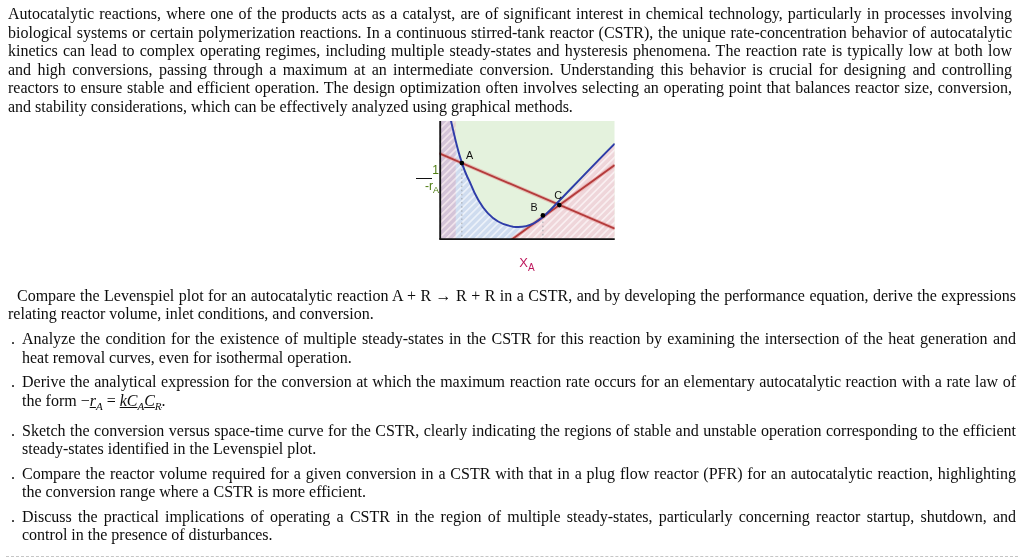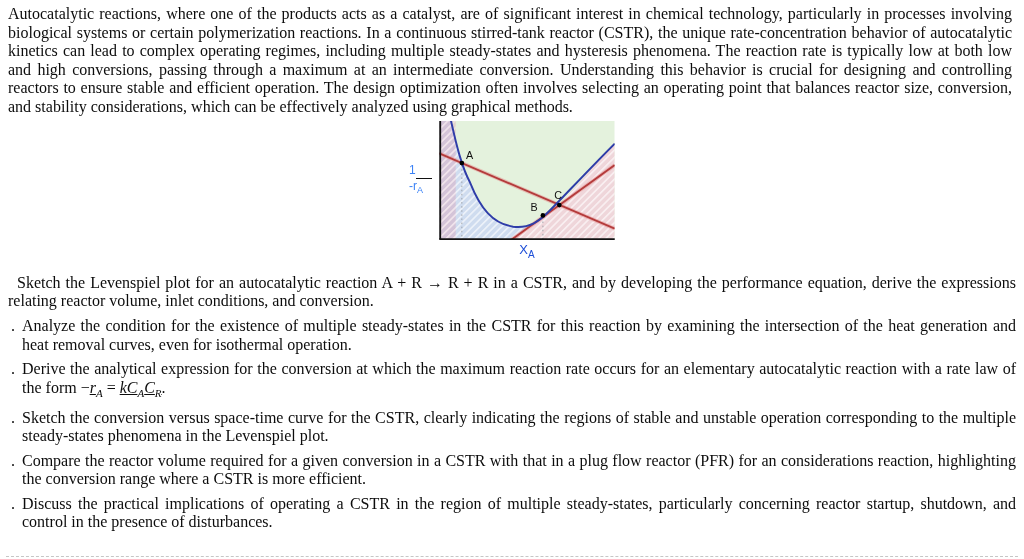--- a/index.html
+++ b/index.html
@@ -11,29 +11,29 @@
     box-sizing:border-box;padding:5px 8px 0 8px;
   }
   p.intro{
     margin:0 4px 4px 0;text-align:justify;
   }
   figure.lev{
     margin:2px auto 10px auto;width:206px;padding:0;
   }
   .fig-row{display:flex;align-items:center;}
   .ylabel{
-    width:30px;text-align:left;
+    width:30px;text-align:right;
     font-family:"Liberation Sans", sans-serif;font-size:12px;line-height:1.05;
-    color:#3b82f6;flex:0 0 30px;
+    color:#4d7c0f;flex:0 0 30px;
   }
   .ylabel .bar{display:block;border-top:1.3px solid #111;width:16px;margin:1px auto;}
   .ylabel sub{font-size:9px;}
   .xlabel{
-    text-align:center;margin-top:1px;padding-left:30px;
-    font-family:"Liberation Sans", sans-serif;font-size:13px;color:#1d4ed8;
+    text-align:center;margin-top:14px;padding-left:30px;
+    font-family:"Liberation Sans", sans-serif;font-size:13px;color:#be185d;
   }
   .xlabel sub{font-size:10px;}
   svg.plot{display:block;}
   .tasks{margin:0;}
   .task{
     position:relative;padding-left:14px;text-align:justify;margin:0 0 6px 0;
   }
   .task .bullet{position:absolute;left:3px;top:0;}
   .task.no-bullet{padding-left:0;text-indent:9px;}
   .task .task-text i{font-style:italic;text-decoration:underline;}
@@ -106,41 +106,41 @@
       <line x1="0.9" y1="0" x2="0.9" y2="115.1" style="stroke:var(--axis);stroke-width:1.8"></line>
       <line x1="0" y1="115.1" x2="171" y2="115.1" style="stroke:var(--axis);stroke-width:1.8"></line>
     </svg>
   </div>
   <div class="xlabel"><span>X</span><sub>A</sub></div>
 </figure>
 
 <div class="tasks">
   <div class="task no-bullet">
     <span class="bullet"></span>
-    <span class="task-text">Sketch the Levenspiel plot for an autocatalytic reaction A + R → R + R in a CSTR, and by developing the performance equation, derive the expressions relating reactor volume, inlet conditions, and conversion.</span>
+    <span class="task-text">Compare the Levenspiel plot for an autocatalytic reaction A + R → R + R in a CSTR, and by developing the performance equation, derive the expressions relating reactor volume, inlet conditions, and conversion.</span>
   </div>
 
   <div class="task">
     <span class="bullet">.</span>
     <span class="task-text">Analyze the condition for the existence of multiple steady-states in the CSTR for this reaction by examining the intersection of the heat generation and heat removal curves, even for isothermal operation.</span>
   </div>
 
   <div class="task">
     <span class="bullet">.</span>
     <span class="task-text">Derive the analytical expression for the conversion at which the maximum reaction rate occurs for an elementary autocatalytic reaction with a rate law of the form −<i>r<sub>A</sub></i> = <i>kC<sub>A</sub>C<sub>R</sub></i>.</span>
   </div>
 
   <div class="task">
     <span class="bullet">.</span>
-    <span class="task-text">Sketch the conversion versus space-time curve for the CSTR, clearly indicating the regions of stable and unstable operation corresponding to the multiple steady-states phenomena in the Levenspiel plot.</span>
+    <span class="task-text">Sketch the conversion versus space-time curve for the CSTR, clearly indicating the regions of stable and unstable operation corresponding to the efficient steady-states identified in the Levenspiel plot.</span>
   </div>
 
   <div class="task">
     <span class="bullet">.</span>
-    <span class="task-text">Compare the reactor volume required for a given conversion in a CSTR with that in a plug flow reactor (PFR) for an considerations reaction, highlighting the conversion range where a CSTR is more efficient.</span>
+    <span class="task-text">Compare the reactor volume required for a given conversion in a CSTR with that in a plug flow reactor (PFR) for an autocatalytic reaction, highlighting the conversion range where a CSTR is more efficient.</span>
   </div>
 
   <div class="task">
     <span class="bullet">.</span>
     <span class="task-text">Discuss the practical implications of operating a CSTR in the region of multiple steady-states, particularly concerning reactor startup, shutdown, and control in the presence of disturbances.</span>
   </div>
 </div>
 
 <div class="bottom-rule"></div>
 

